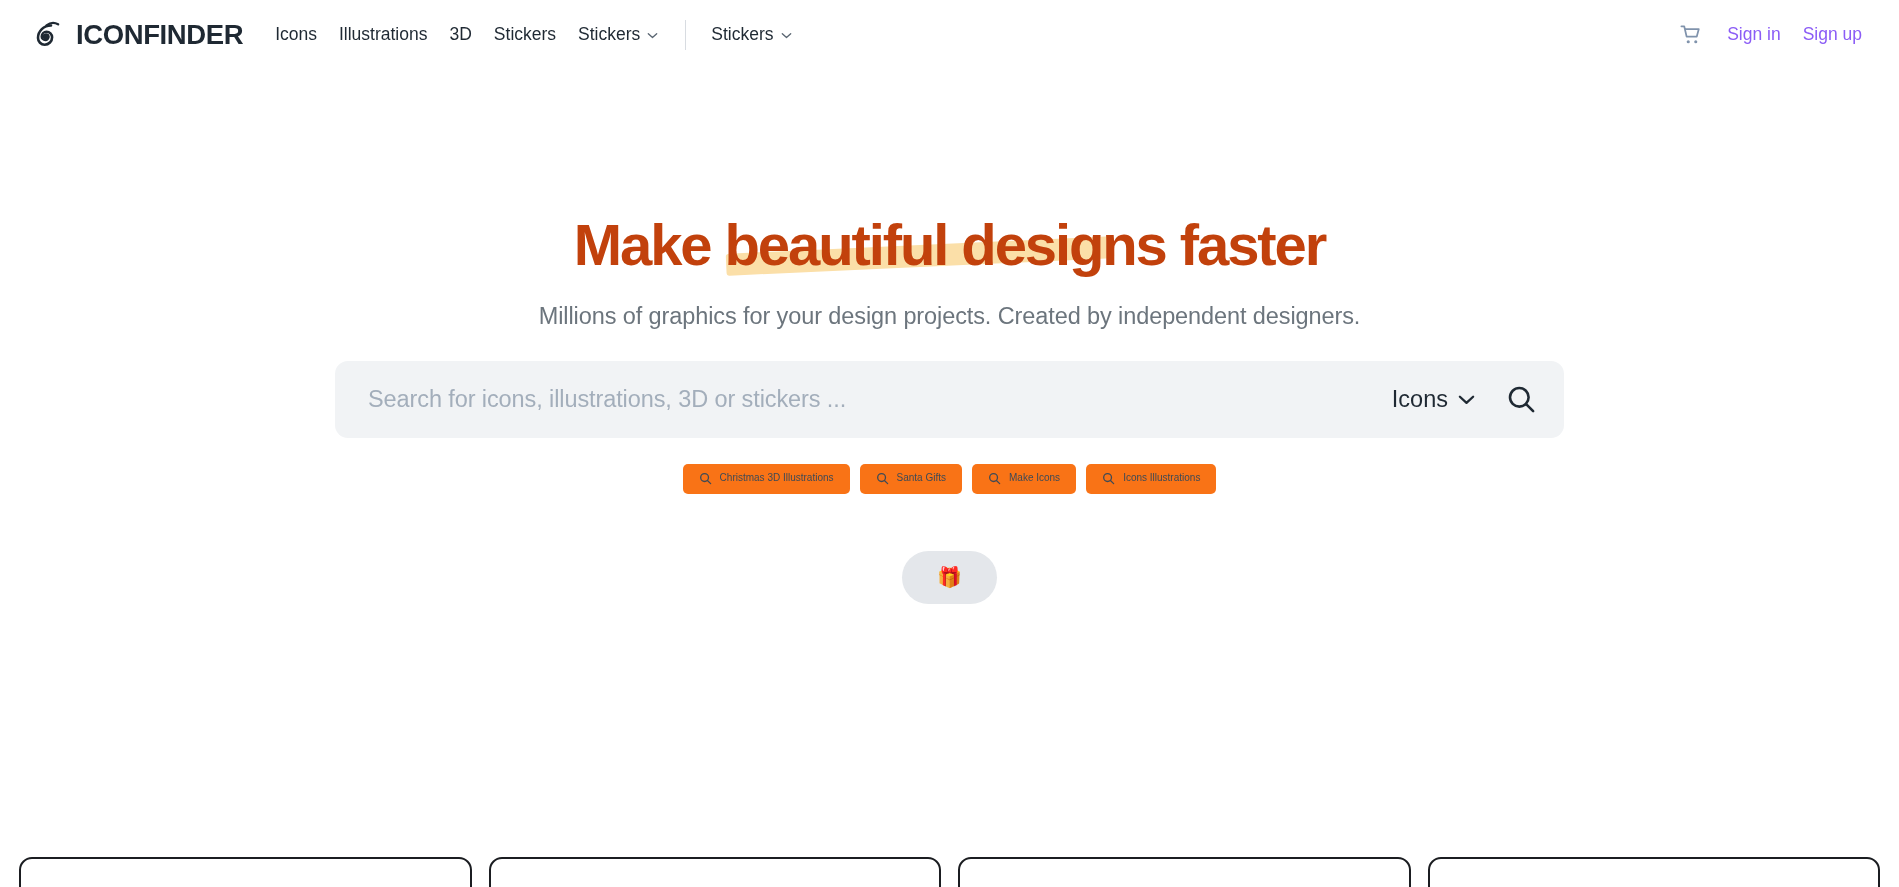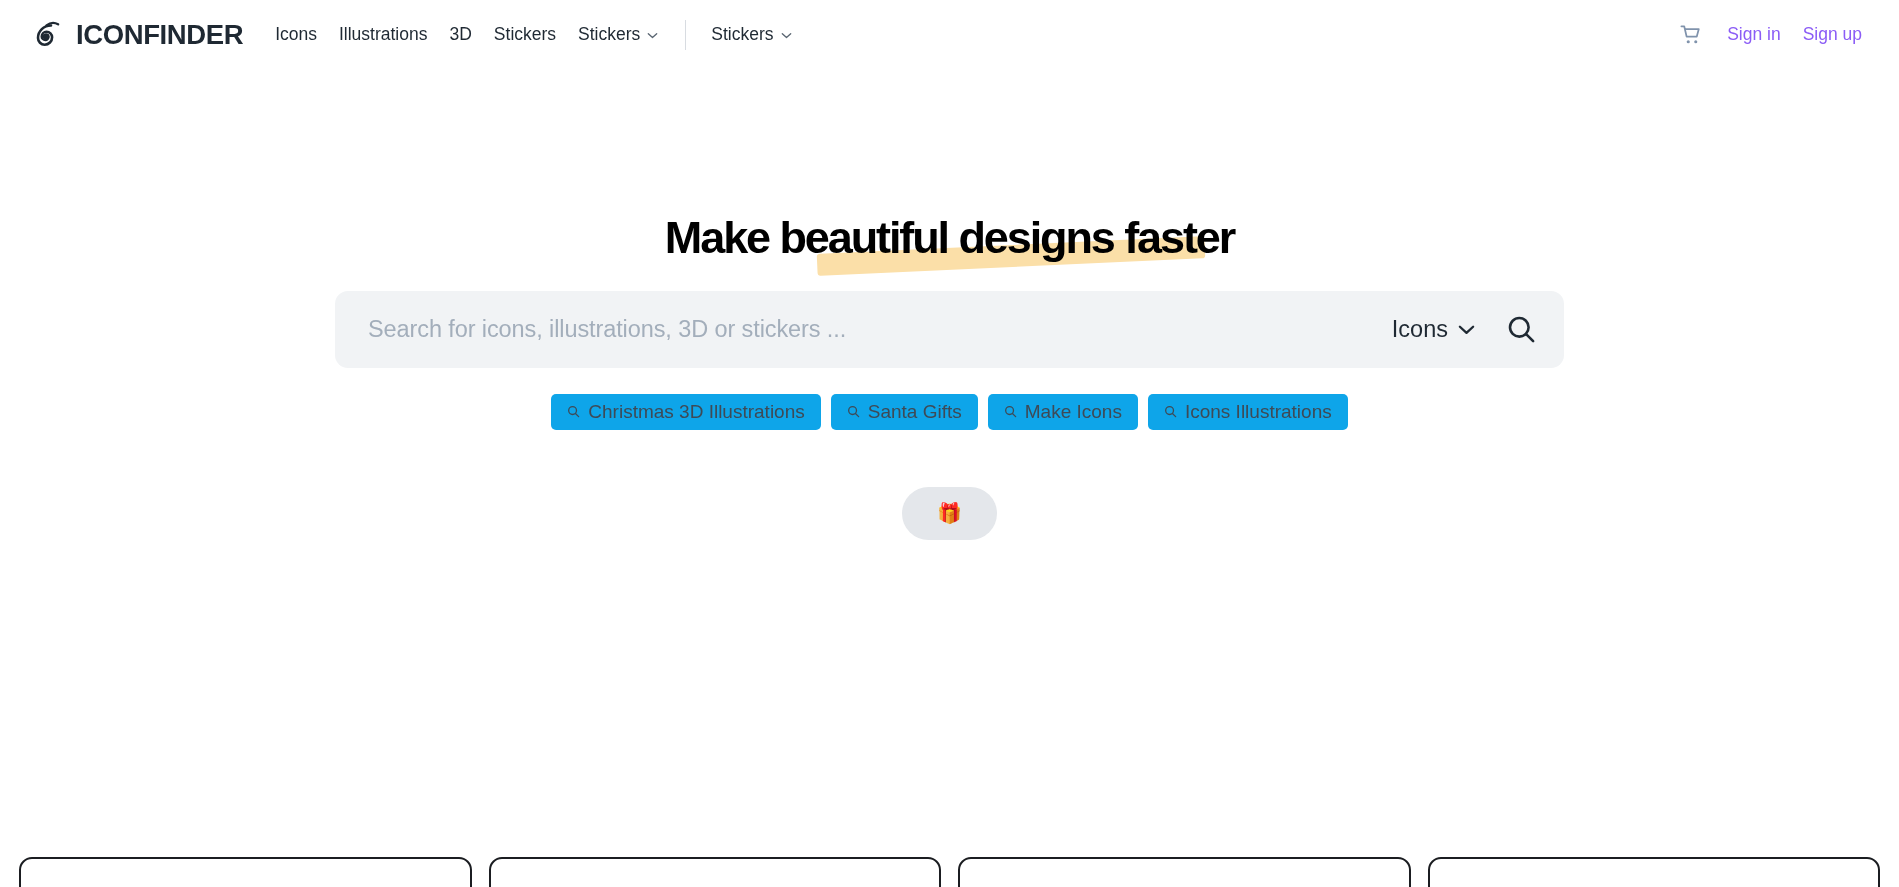--- a/index.html
+++ b/index.html
@@ -102,24 +102,24 @@
   .hero {
     padding-top: 146px;
     text-align: center;
   }
 
   .hero-title-wrap {
     position: relative;
     display: inline-block;
   }
   .hero-title {
-    font-size: 45px;
+    font-size: 58px;
     font-weight: 700;
     letter-spacing: -2.1px;
-    color: #000000;
+    color: #c2410c;
     line-height: 1.04;
     position: relative;
     z-index: 2;
     white-space: nowrap;
   }
   .hero-highlight {
     position: absolute;
     left: 152px;
     top: 30px;
     width: 388px;
@@ -182,24 +182,24 @@
   .chips {
     margin-top: 26px;
     display: flex;
     justify-content: center;
     gap: 10px;
   }
   .chip {
     display: flex;
     align-items: center;
     gap: 8px;
-    background: #0ea5e9;
+    background: #f97316;
     border-radius: 5px;
     padding: 8px 16px 9px;
-    font-size: 19px;
+    font-size: 10px;
     color: #3E4A56;
     cursor: pointer;
     white-space: nowrap;
     line-height: 1;
   }
 
   
   .promo-row {
     margin-top: 57px;
     display: flex;
@@ -299,20 +299,21 @@
   </div>
 </div>
 
 <div class="hero">
 
   <div class="hero-title-wrap">
     <div class="hero-highlight"></div>
     <h1 class="hero-title">Make beautiful designs faster</h1>
   </div>
 
+  <p class="hero-sub">Millions of graphics for your design projects. Created by independent designers.</p>
 
   
   <div class="search-wrap">
     <input class="search-input" type="text" placeholder="Search for icons, illustrations, 3D or stickers ..." style="">
     <div class="search-type">
       <span>Icons</span>
       <svg width="17" height="11" viewBox="0 0 12 8">
         <path d="M1.2 2 L6 6.4 L10.8 2" fill="none" stroke="#1F2933" stroke-width="1.7" stroke-linecap="round" stroke-linejoin="round"></path>
       </svg>
     </div>

